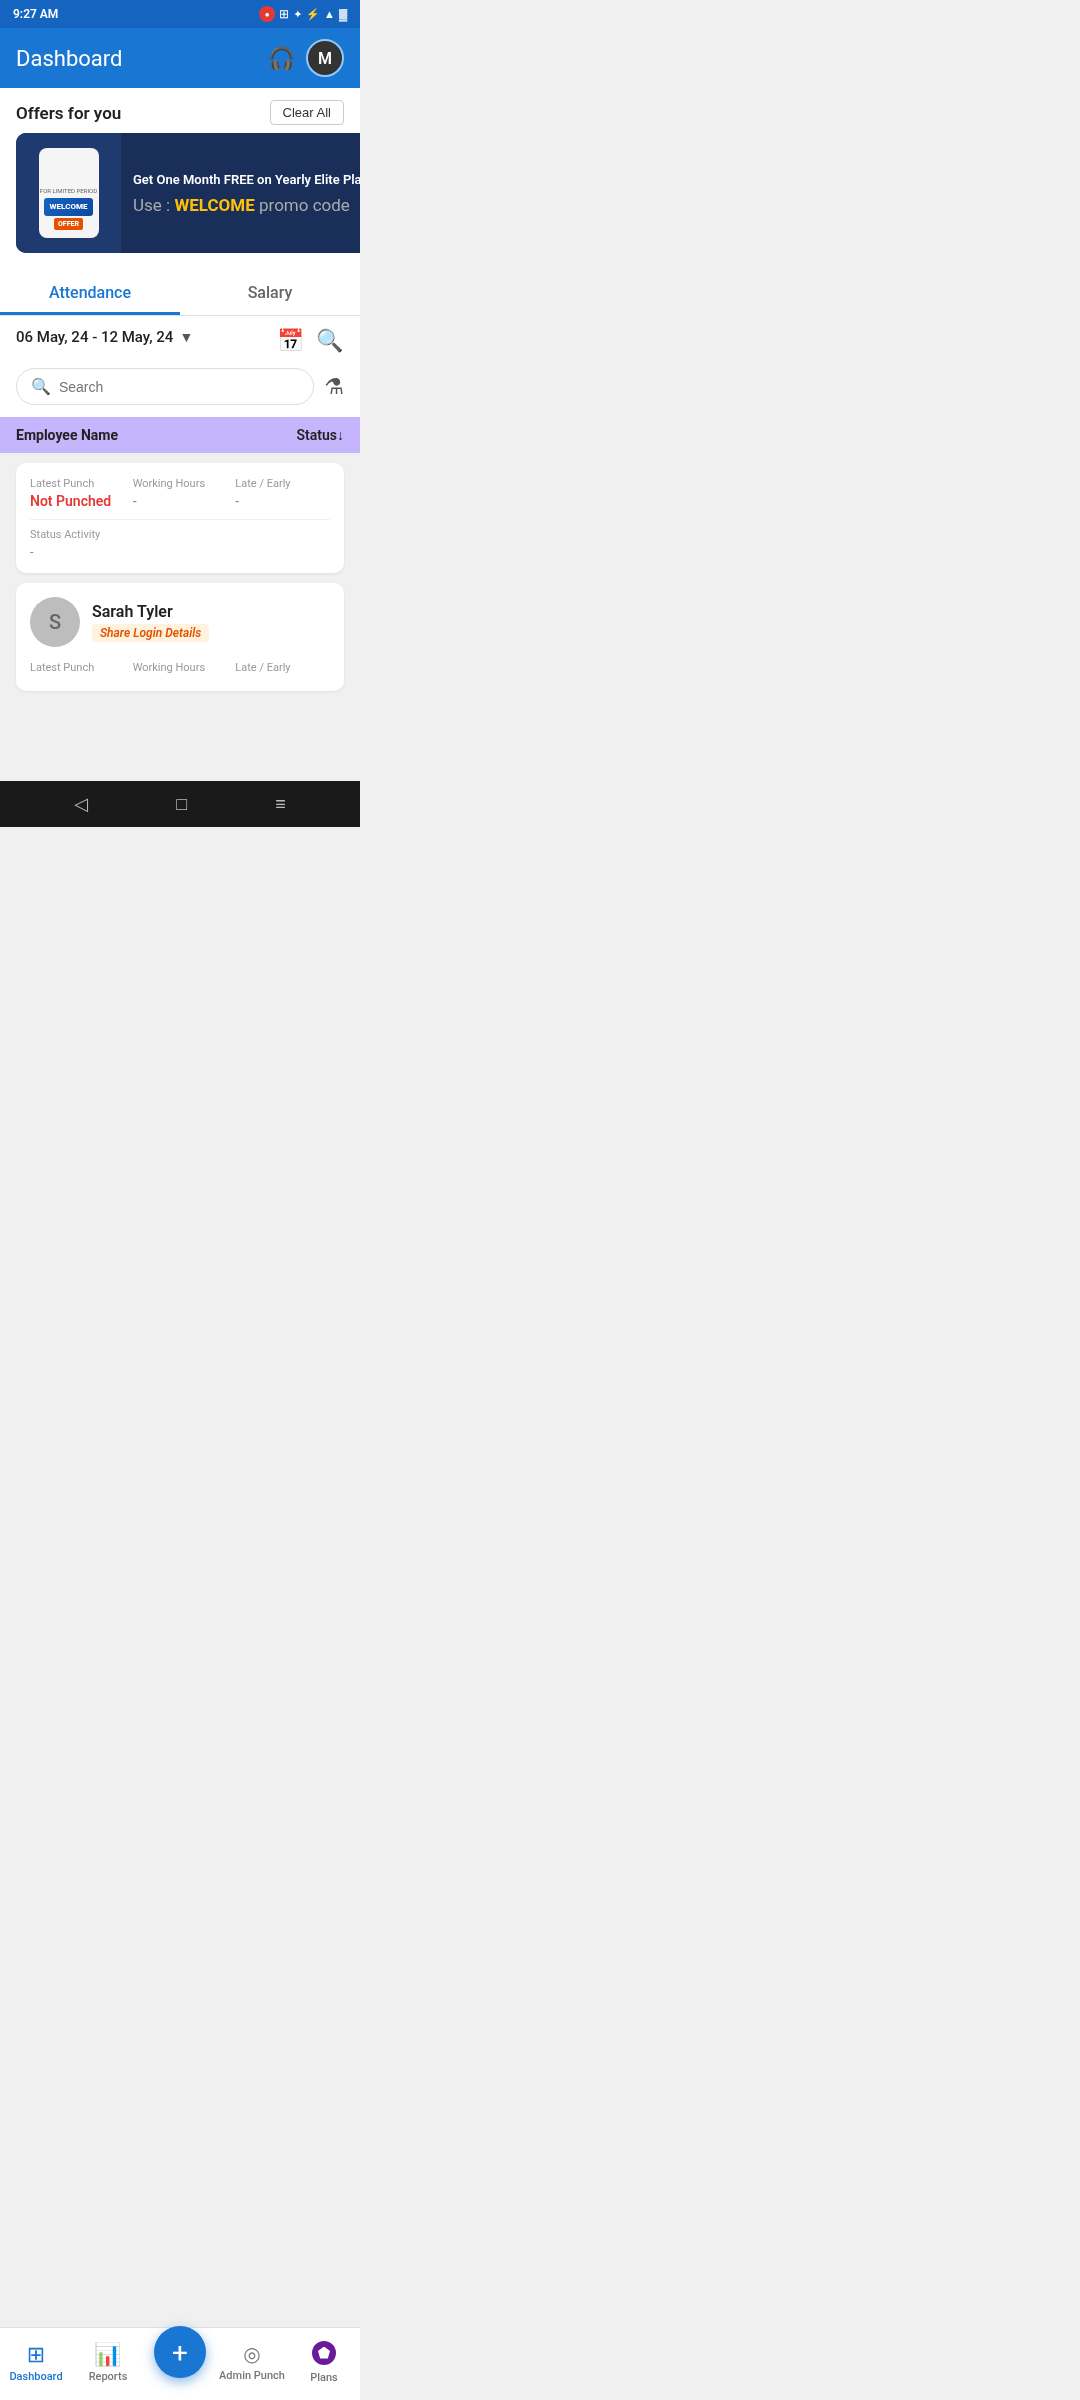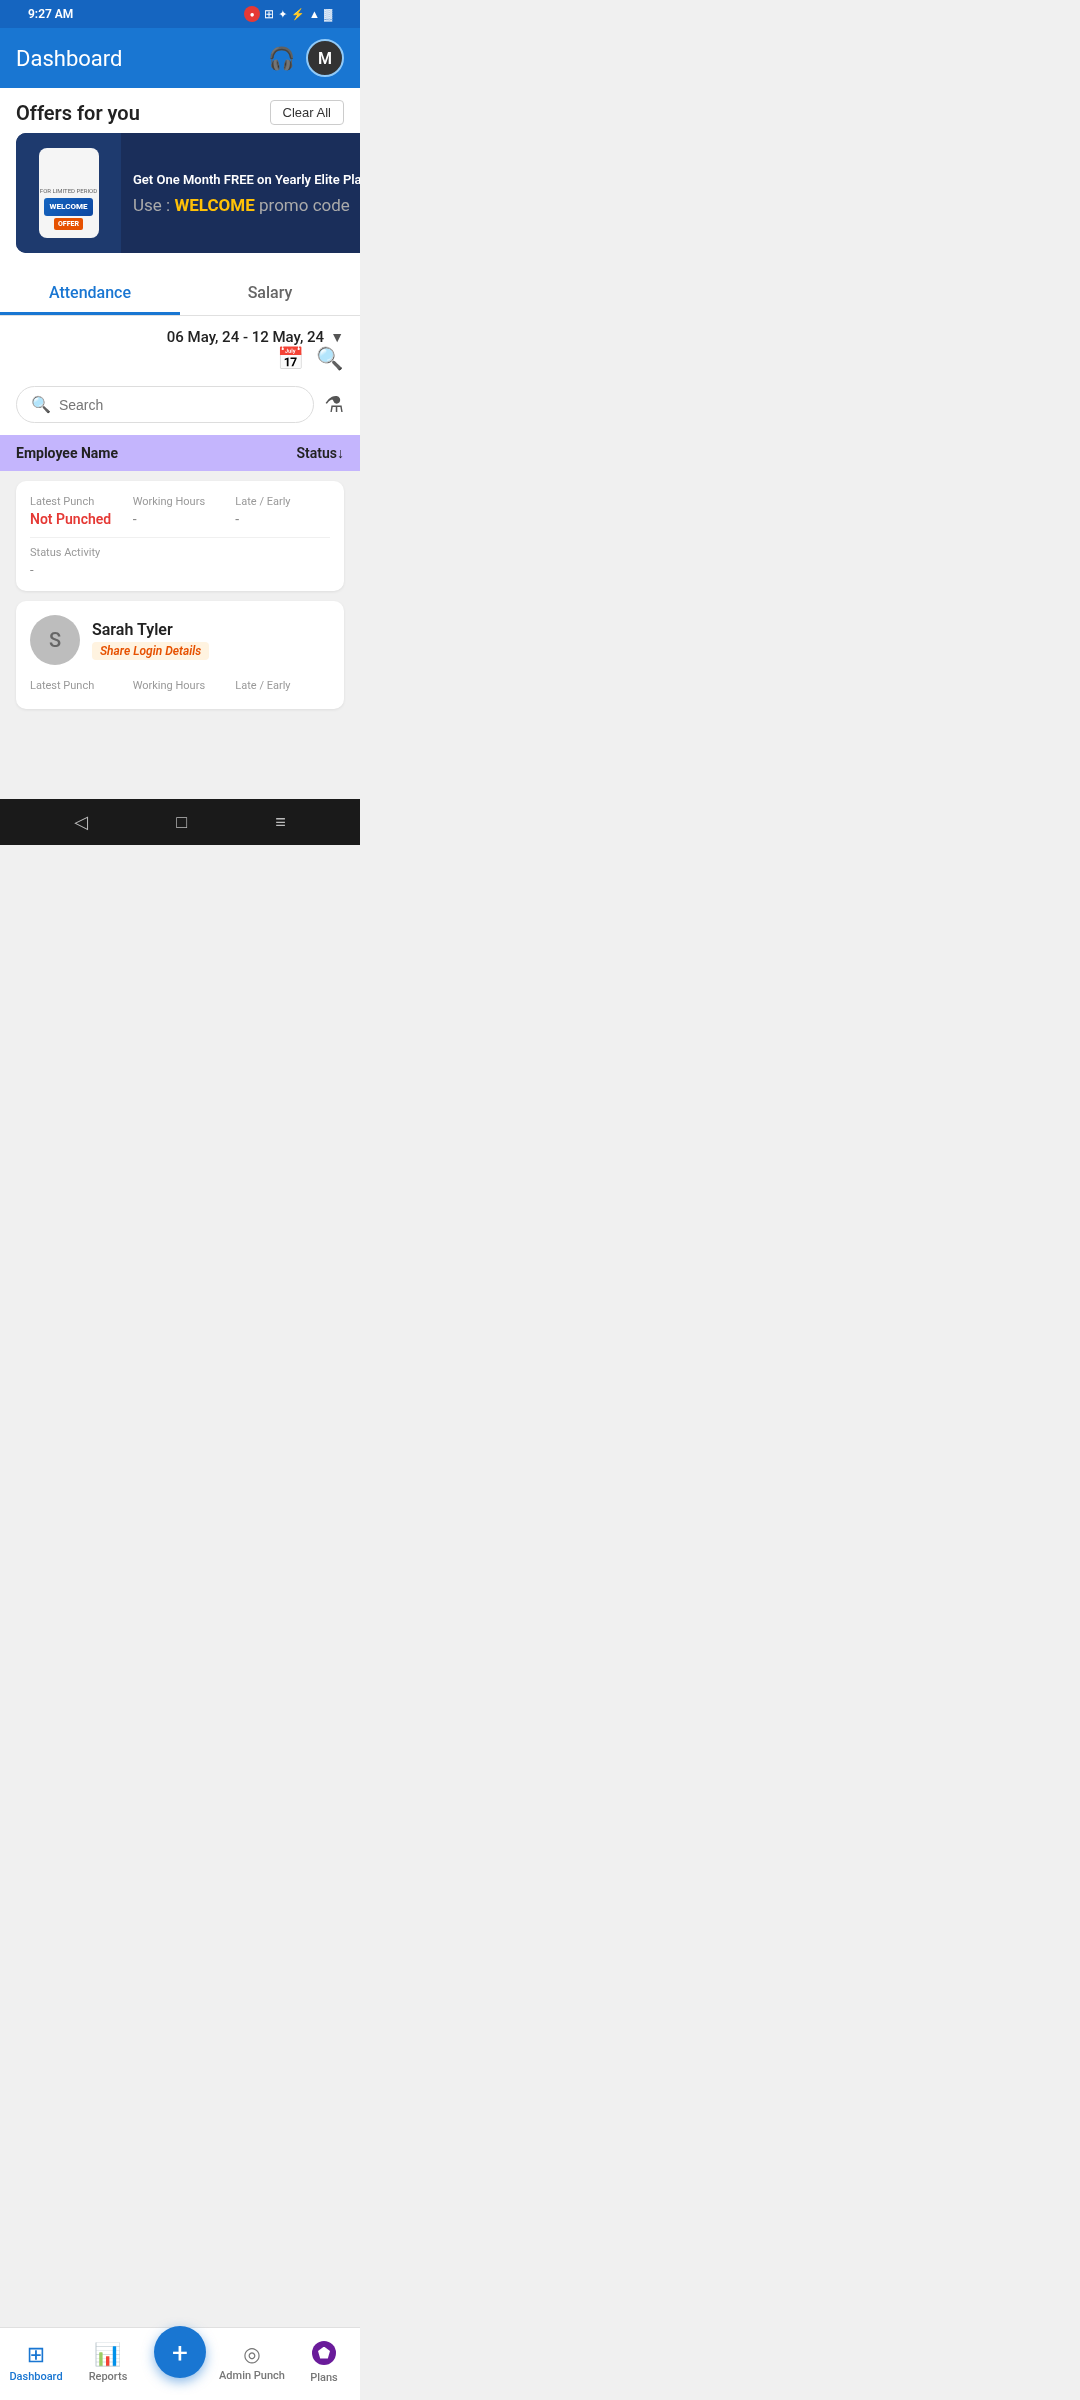--- a/index.html
+++ b/index.html
@@ -12,21 +12,21 @@
       overflow-x: hidden;
       position: relative;
     }
 
     
     .status-bar {
       background: #1565c0;
       display: flex;
       justify-content: space-between;
       align-items: center;
-      padding: 6px 28px;
+      padding: 6px 13px;
       height: 28px;
     }
     .status-time {
       color: white;
       font-size: 12px;
       font-weight: 600;
     }
     .status-icons {
       display: flex;
       align-items: center;
@@ -88,21 +88,21 @@
 
     
     .offers-header {
       display: flex;
       justify-content: space-between;
       align-items: center;
       padding: 12px 16px 8px;
       background: white;
     }
     .offers-title {
-      font-size: 20px;
+      font-size: 17px;
       font-weight: 600;
       color: #222;
     }
     .clear-all-btn {
       border: 1px solid #ccc;
       border-radius: 4px;
       padding: 4px 12px;
       font-size: 13px;
       color: #333;
       background: white;
@@ -209,22 +209,21 @@
       color: #1976d2;
       border-bottom: 3px solid #1976d2;
     }
 
     
     .filter-row {
       background: white;
       padding: 12px 16px 6px;
       display: flex;
       justify-content: space-between;
-      align-items: flex-end;
-      flex-direction: column;
+      align-items: flex-start;
     }
     .date-range {
       display: flex;
       align-items: center;
       gap: 6px;
       font-size: 15px;
       font-weight: 500;
       color: #222;
       cursor: pointer;
     }

